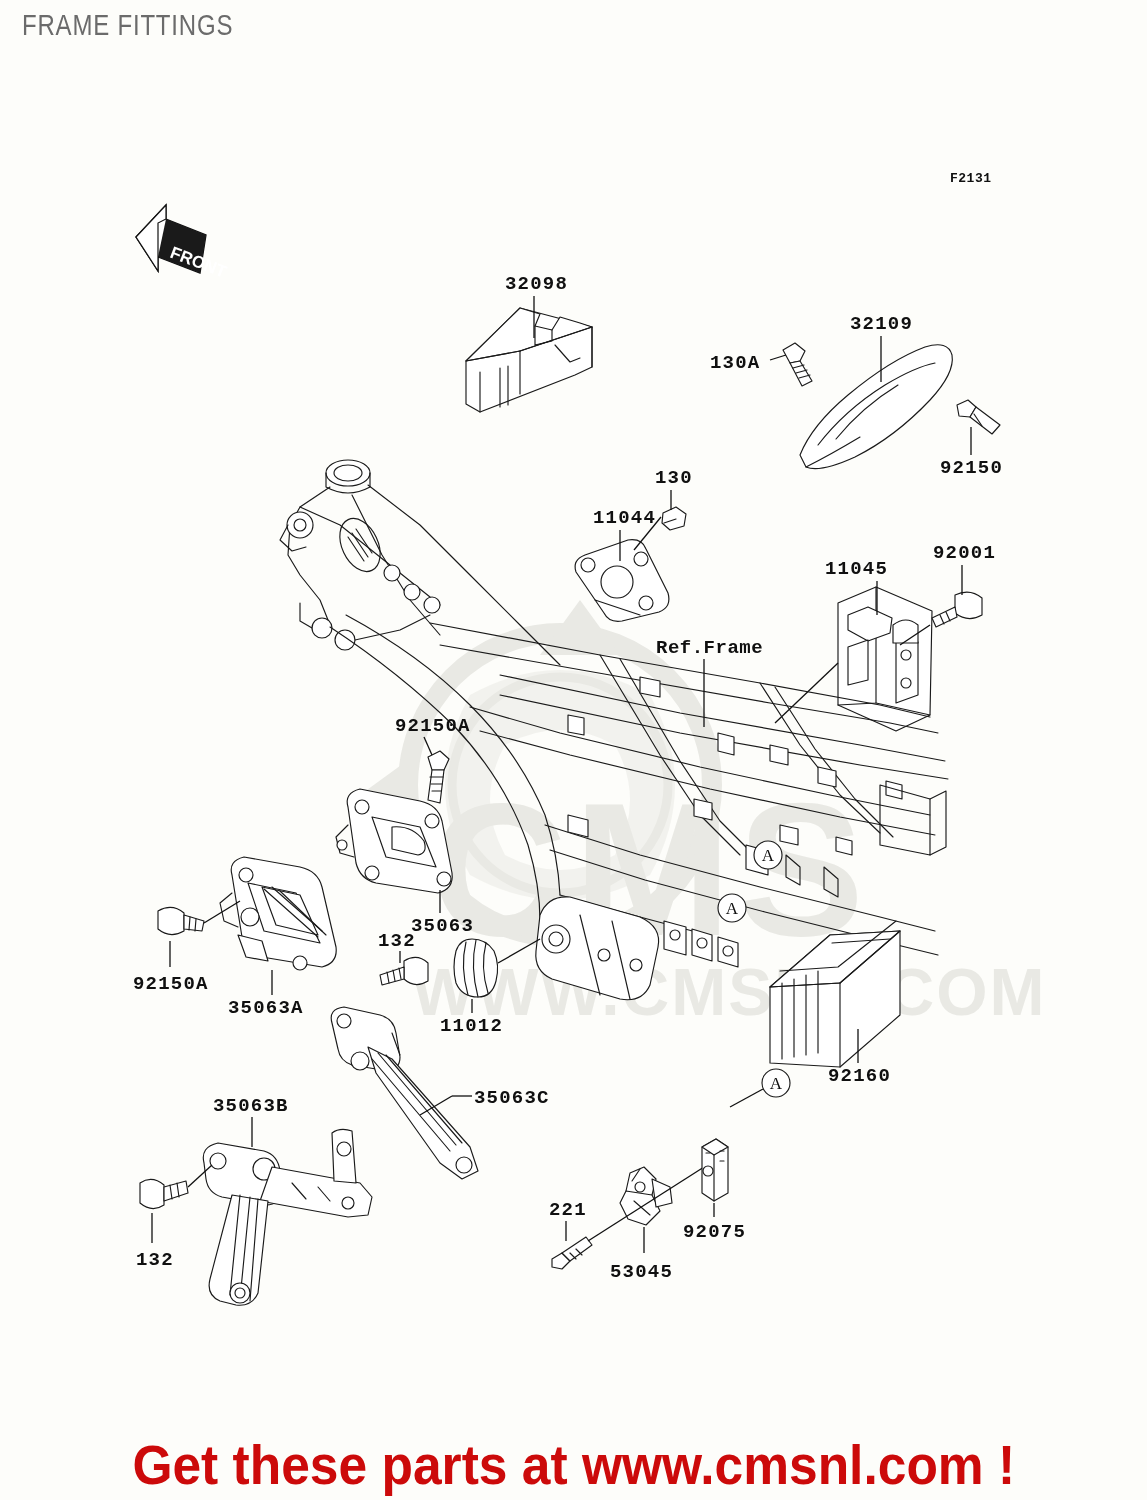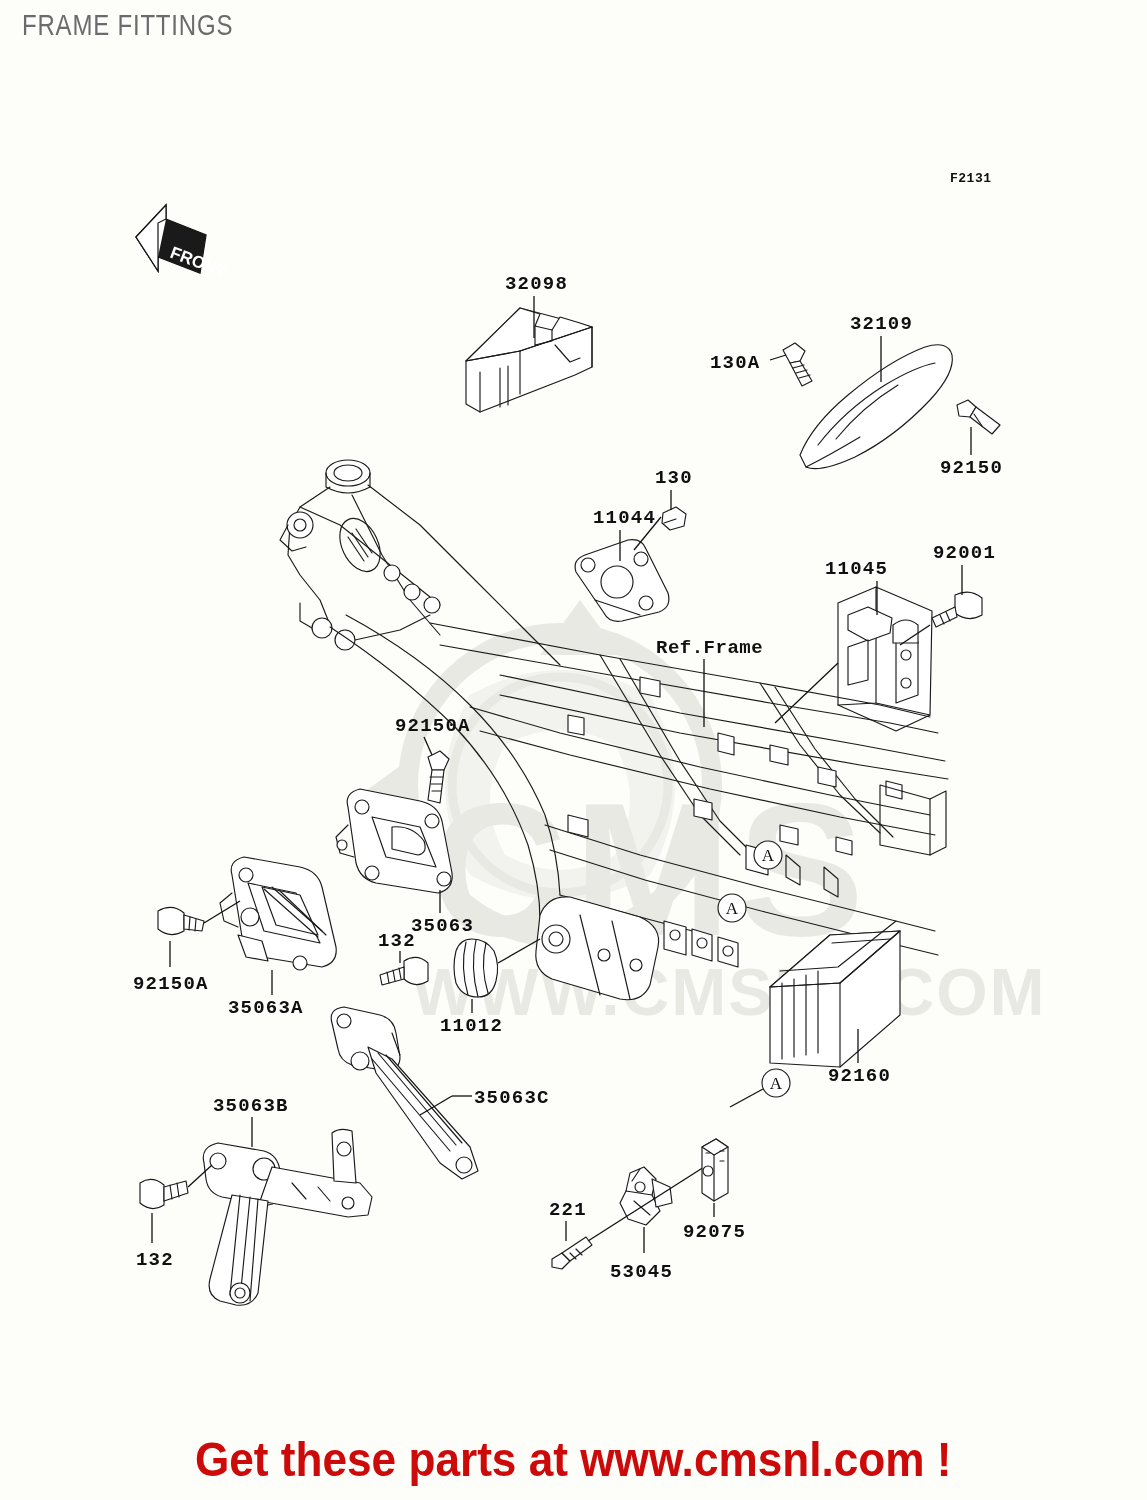--- a/index.html
+++ b/index.html
@@ -42,21 +42,21 @@
     top: 0;
   }
 
   #footer-cta {
     position: absolute;
     left: 0;
     top: 1432px;
     width: 1147px;
     text-align: center;
     font-family: "Liberation Sans", sans-serif;
-    font-size: 48px;
+    font-size: 56px;
     font-weight: bold;
     color: #cc0a0a;
     white-space: nowrap;
   }
   #footer-cta .inner {
     display: inline-block;
     transform: scaleX(0.92);
   }
 
   

